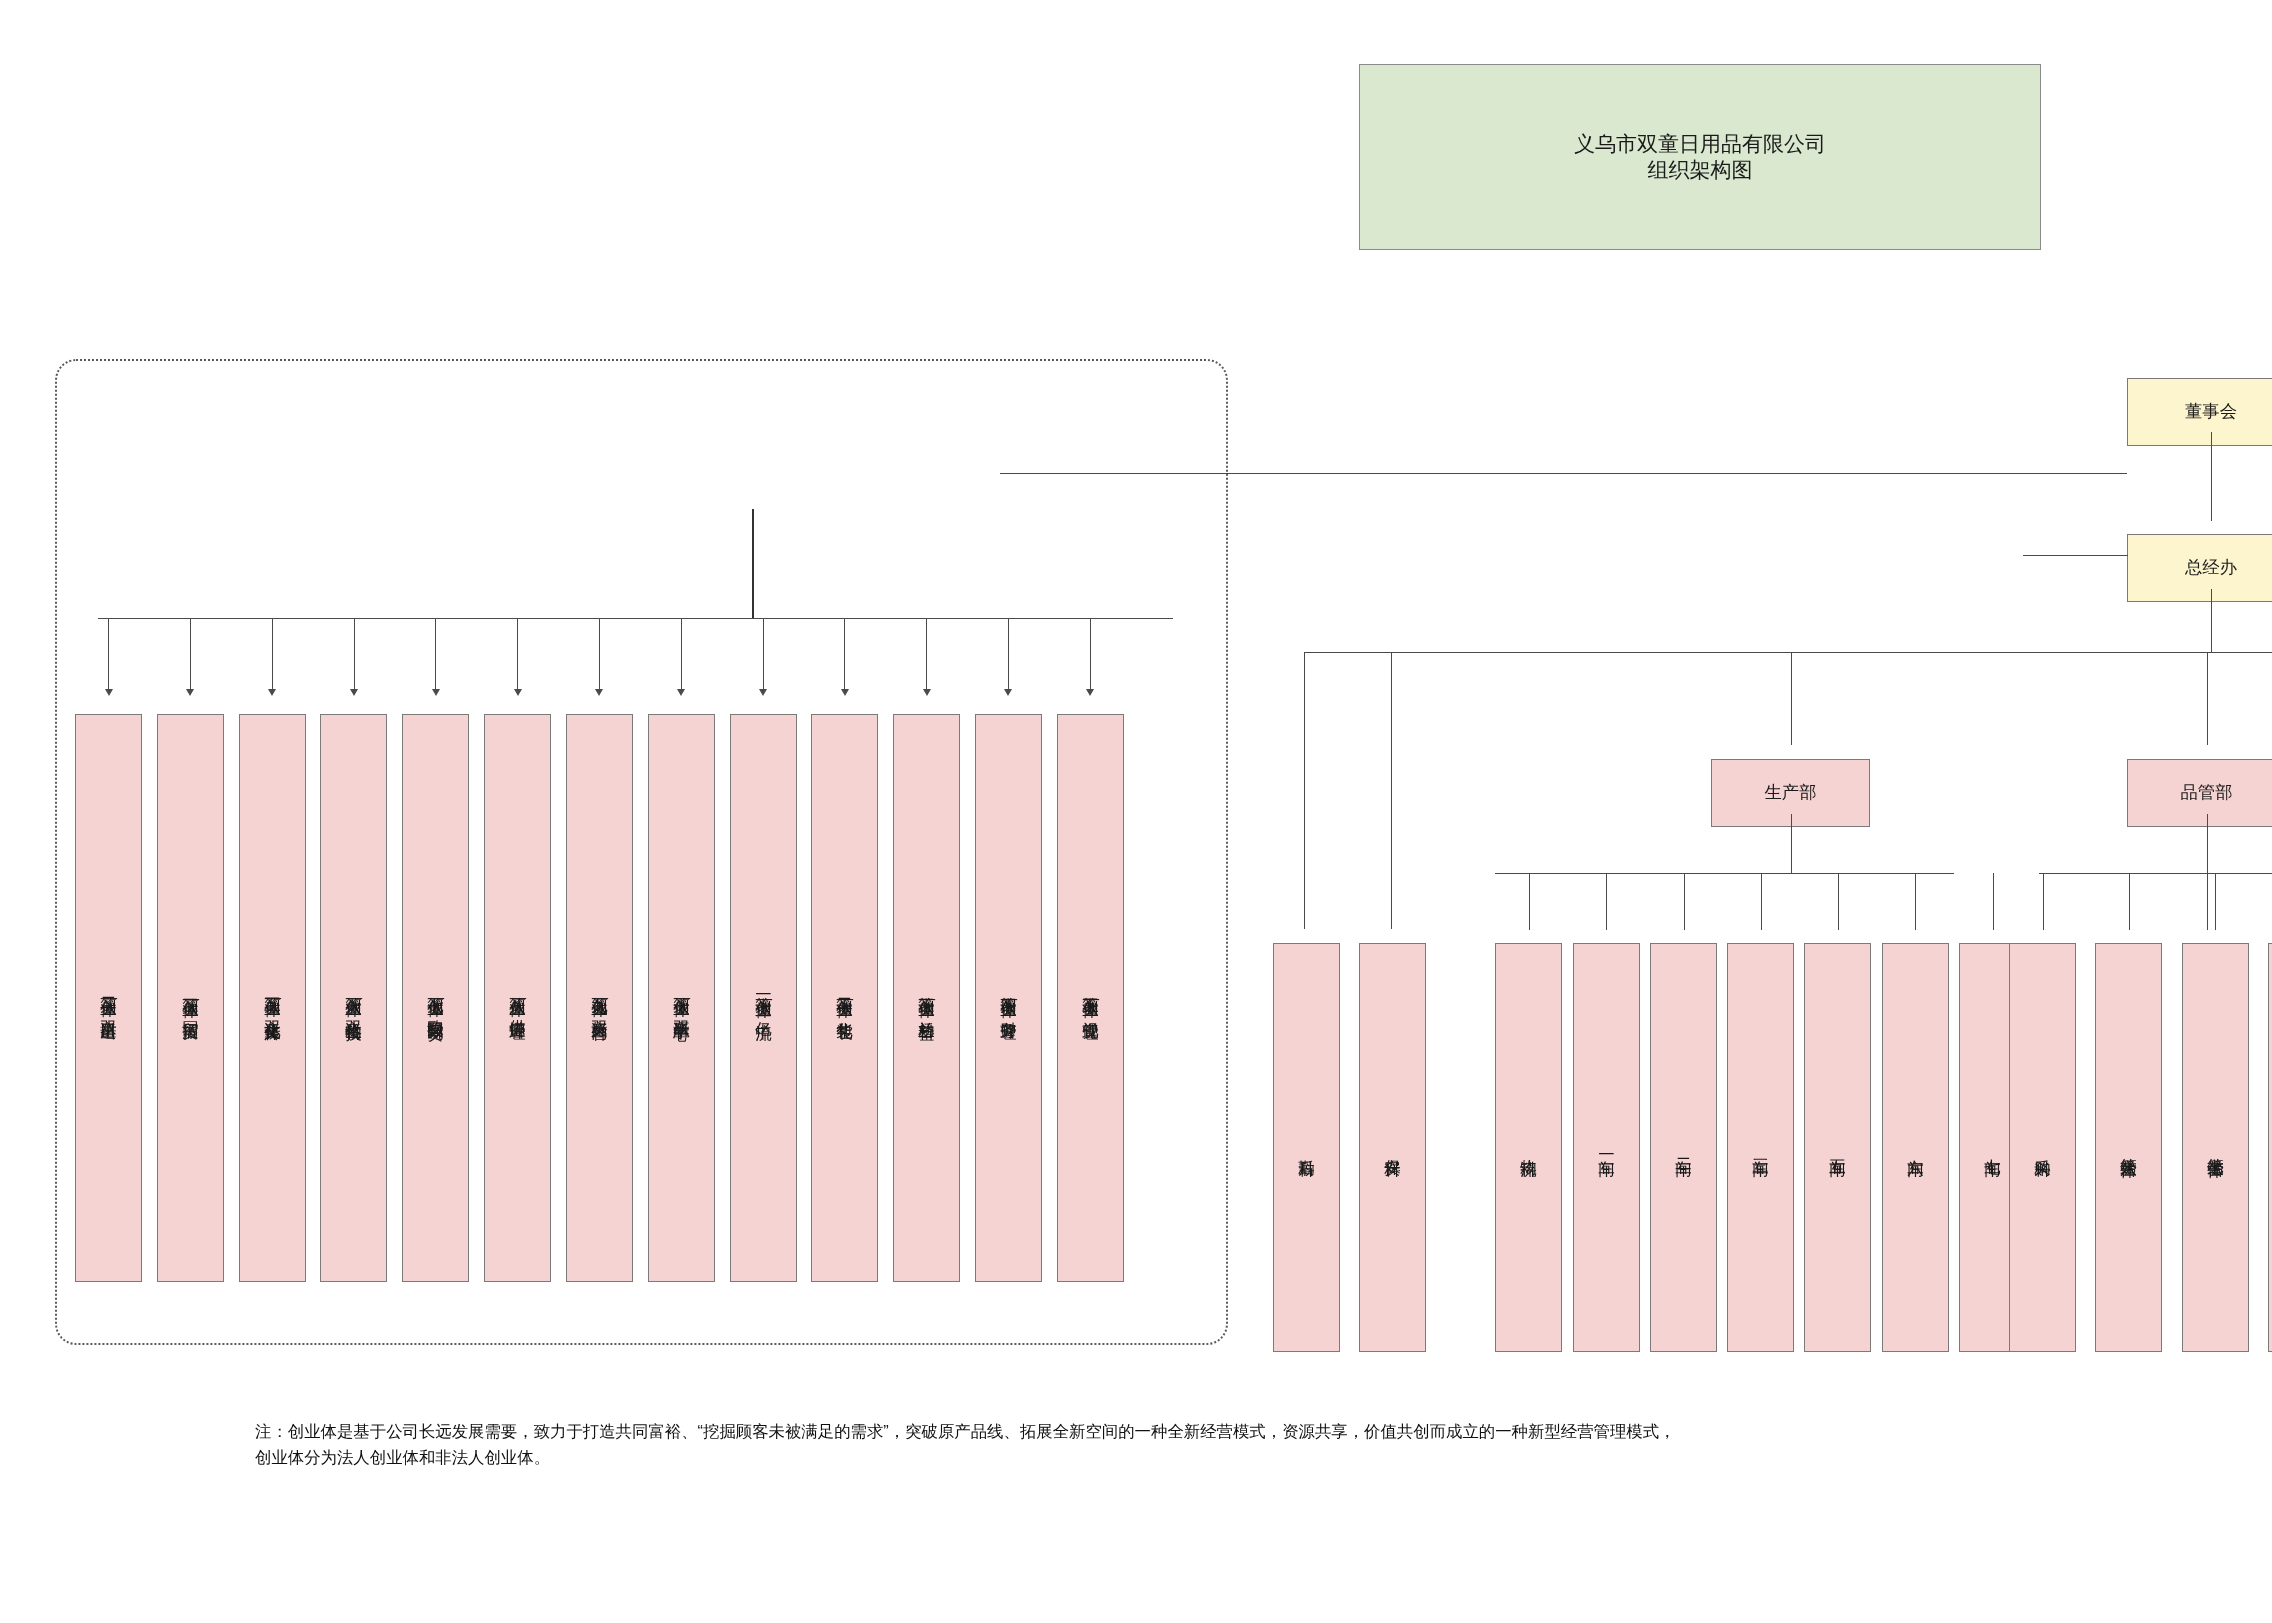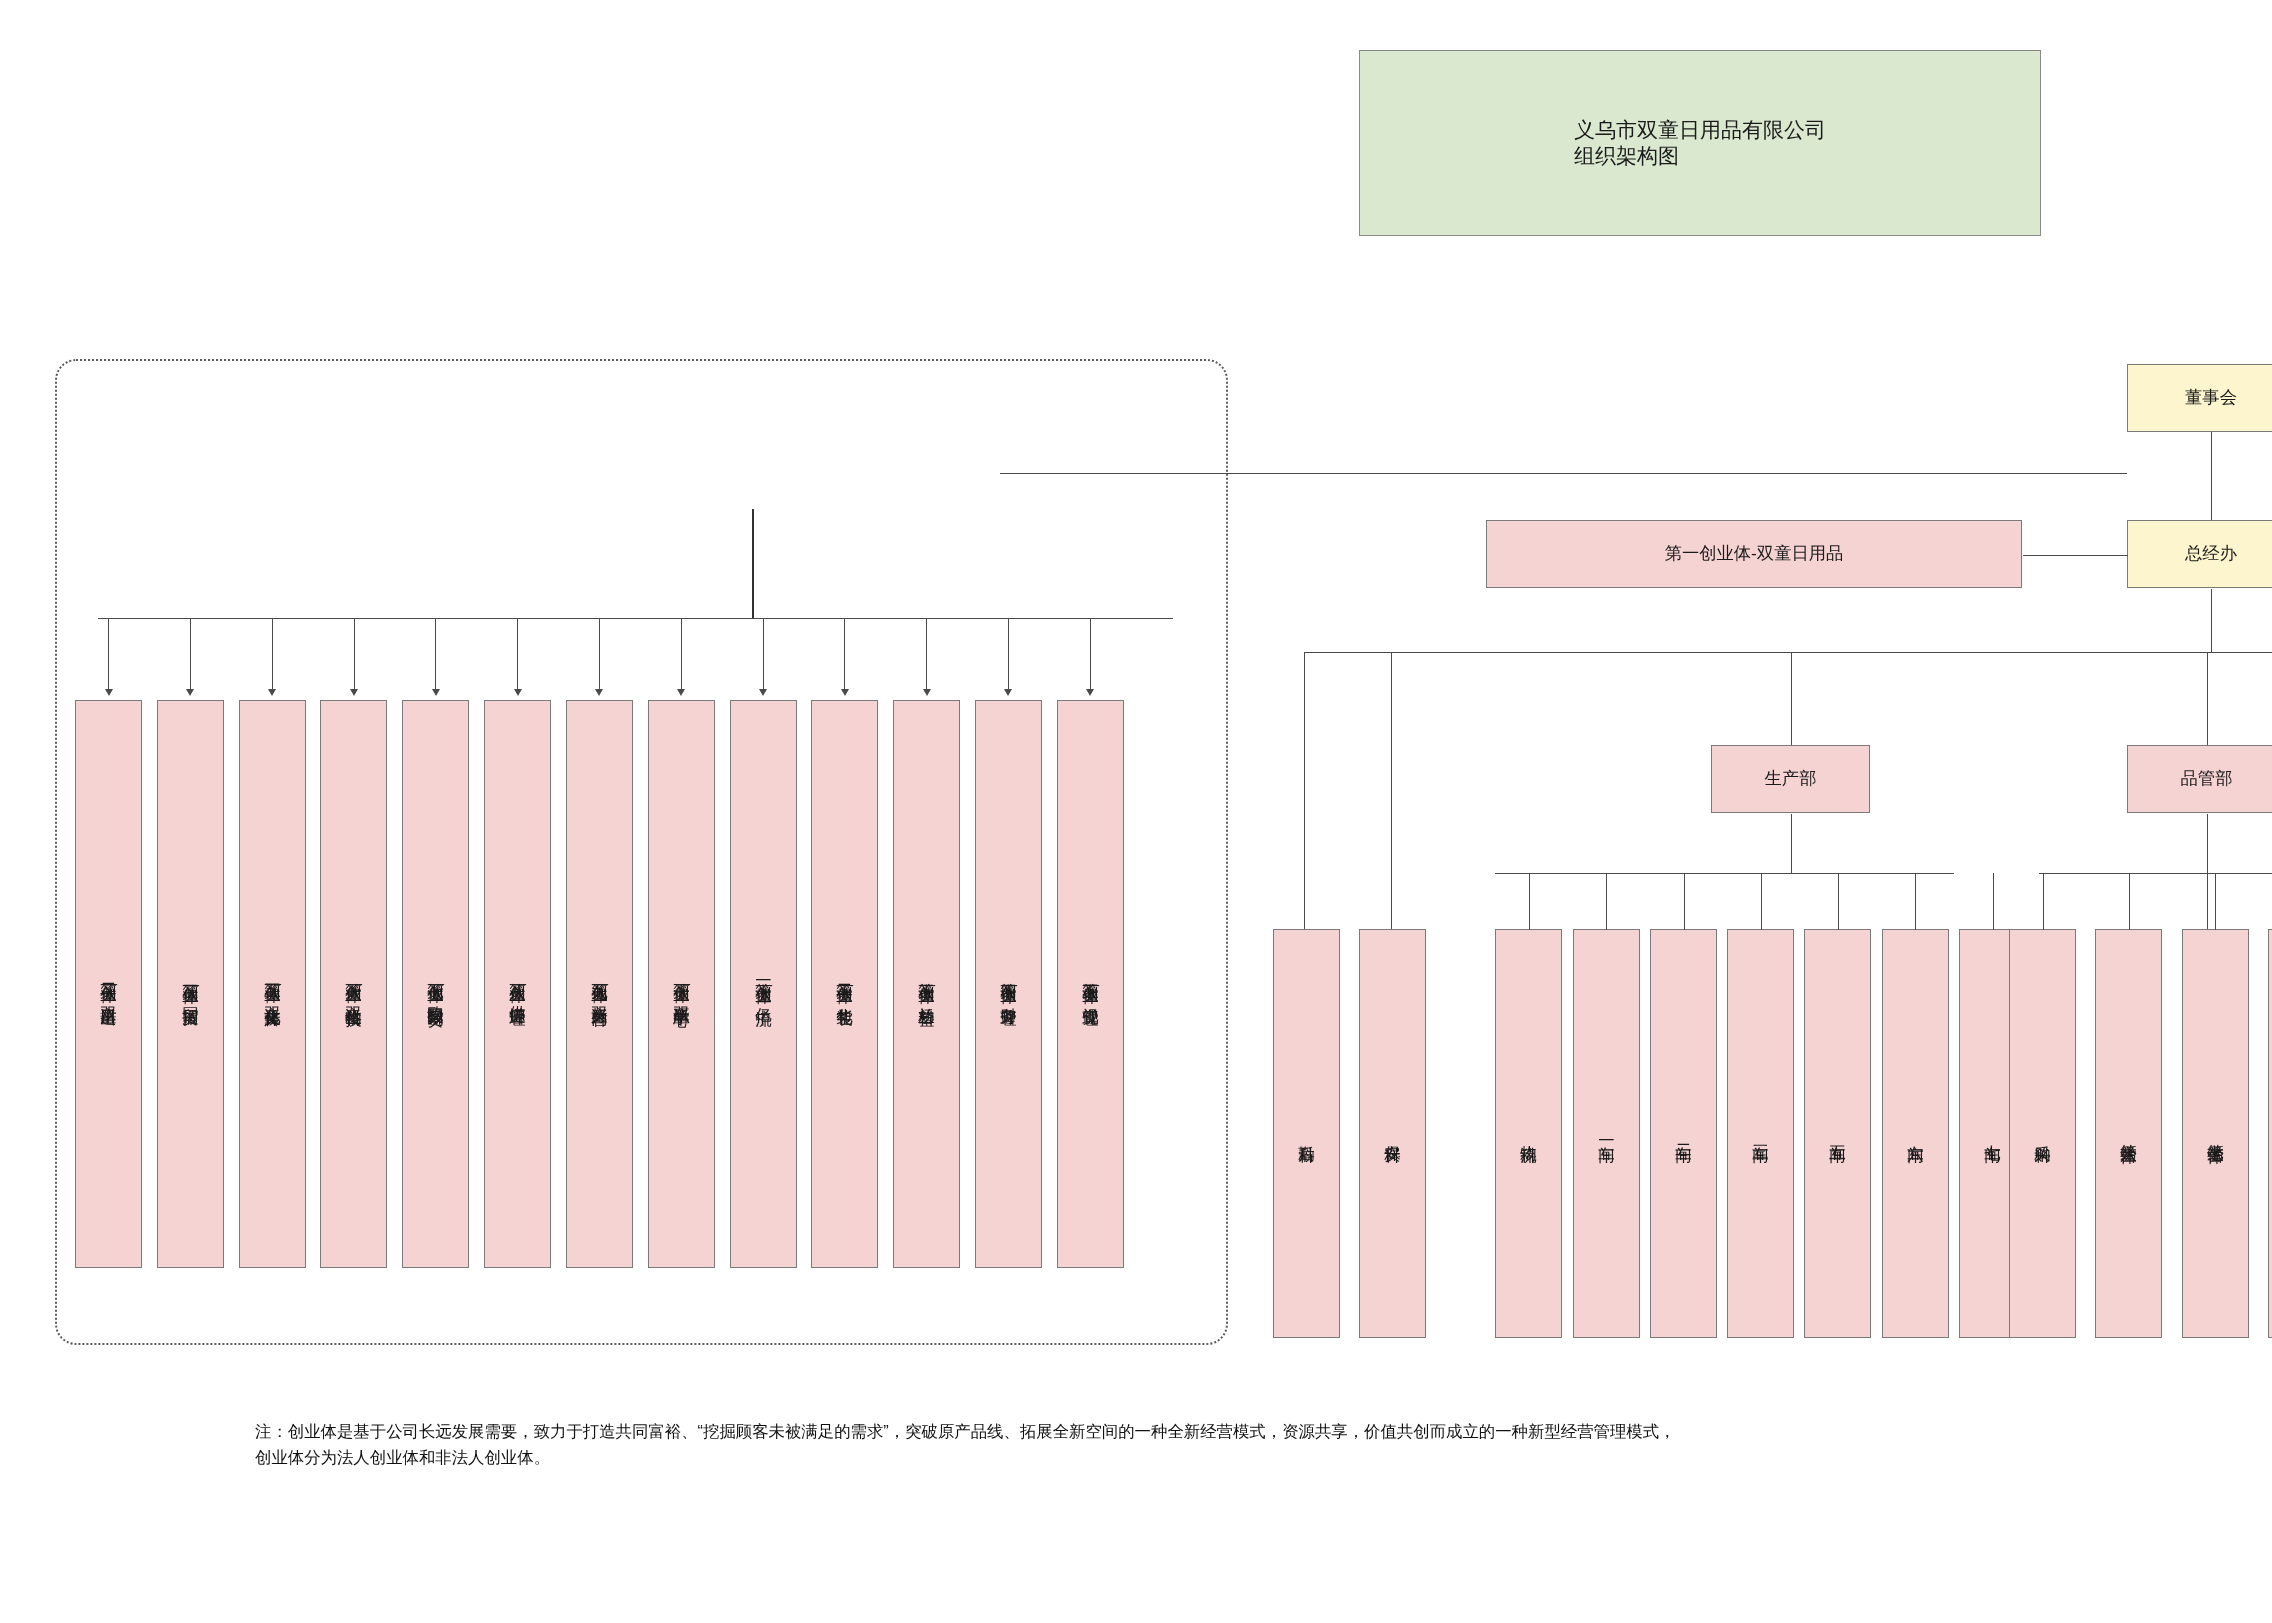--- a/index.html
+++ b/index.html
@@ -18,21 +18,23 @@
     overflow: hidden;
     background: #ffffff;
   }
   .box {
     position: absolute;
     box-sizing: border-box;
     border: 0.9px solid #7a7a7a;
     display: flex;
     align-items: center;
     justify-content: center;
+    text-align: center;
     line-height: 1.25;
+    margin-top: 14px;
   }
   .title-box {
     background: #d9e8cf;
     border: 0.9px solid #8a8a8a;
     font-size: 21px;
     font-weight: normal;
     white-space: pre-line;
   }
   .yellow {
     background: #fdf5ce;
@@ -93,21 +95,20 @@
 
   <div class="dotted-region" style="left:55px; top:359px; width:1173px; height:986px;"></div>
 
 
   <div class="box yellow h-label" style="left:2127px; top:364px; width:168px; height:68px;">董事会</div>
 
   <div class="line vline" style="left:2211px; top:432px; height:89px;"></div>
 
   <div class="box yellow h-label" style="left:2127px; top:520px; width:168px; height:68px;">总经办</div>
 
-  <div class="box pink h-label" style="left:1486px; top:520px; width:536px; height:68px;">第一创业体-双童日用品</div>
 
   <div class="line hline" style="left:1000px; top:473px; width:1127px;"></div>
   <div class="line hline" style="left:2023px; top:555px; width:105px;"></div>
 
   <div class="line vline thick" style="left:752px; top:509px; height:109px; width:1.8px;"></div>
   <div class="line hline" style="left:98px; top:618px; width:1075px;"></div>
 
   <div class="line vline" style="left:2211px; top:589px; height:64px;"></div>
   <div class="line hline" style="left:1304px; top:652px; width:1827px;"></div>
 

